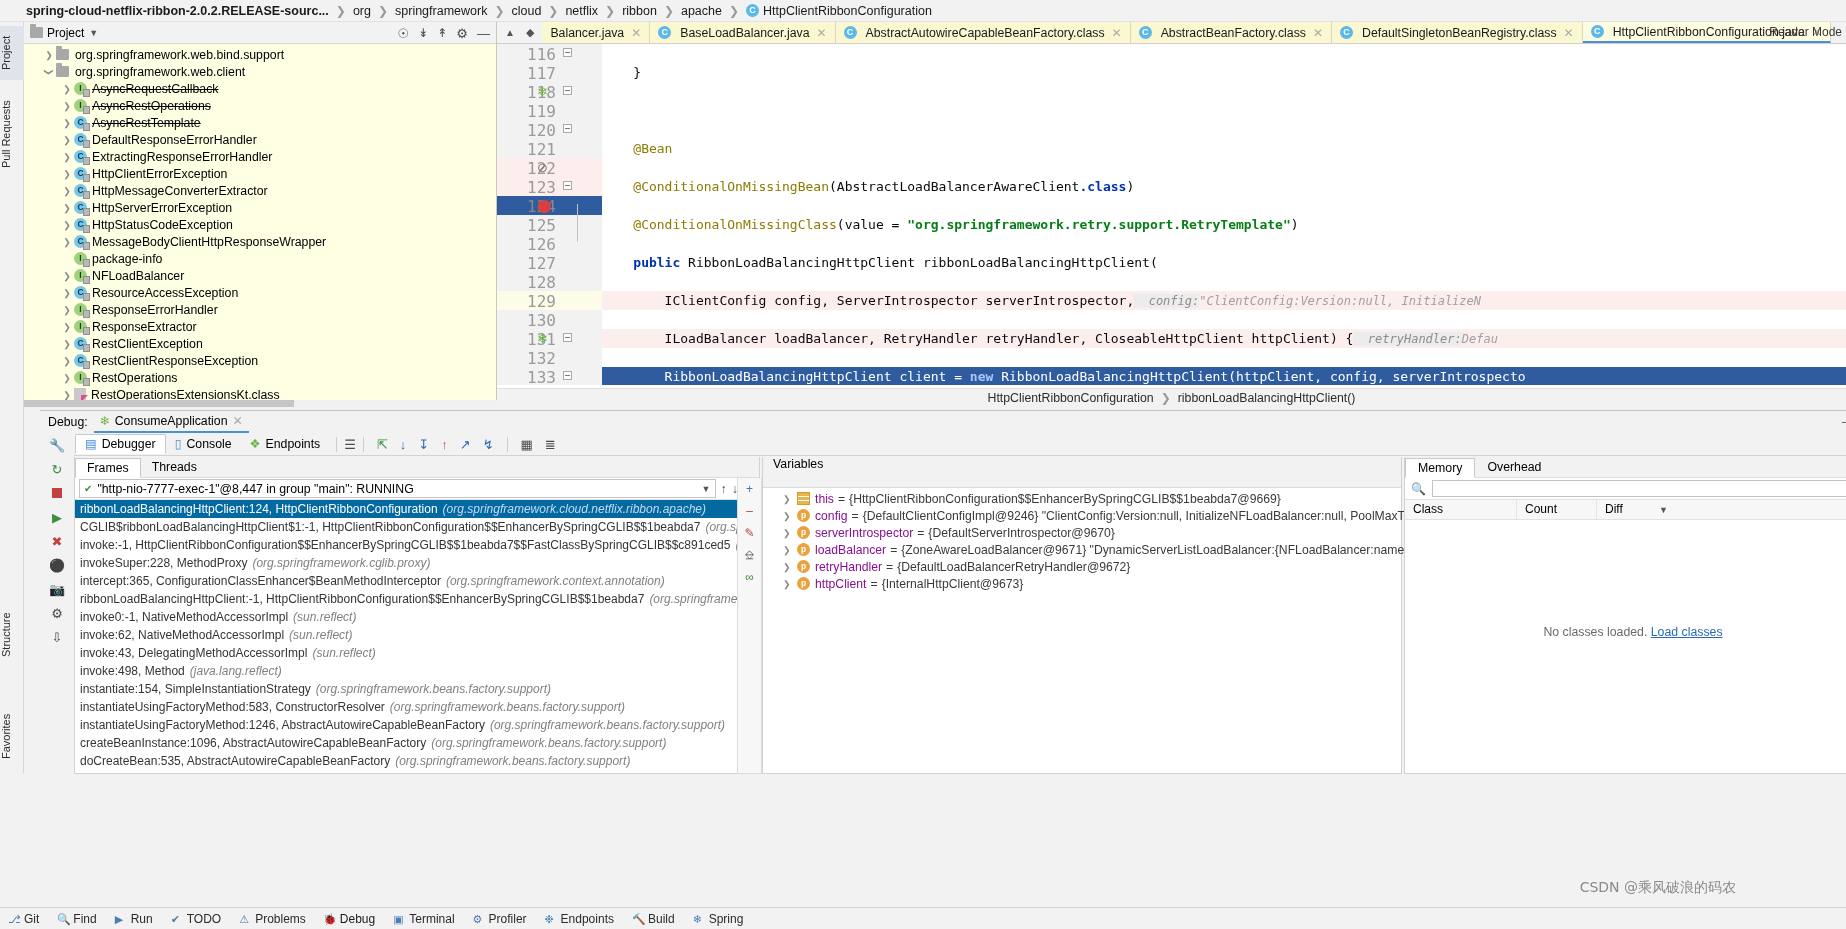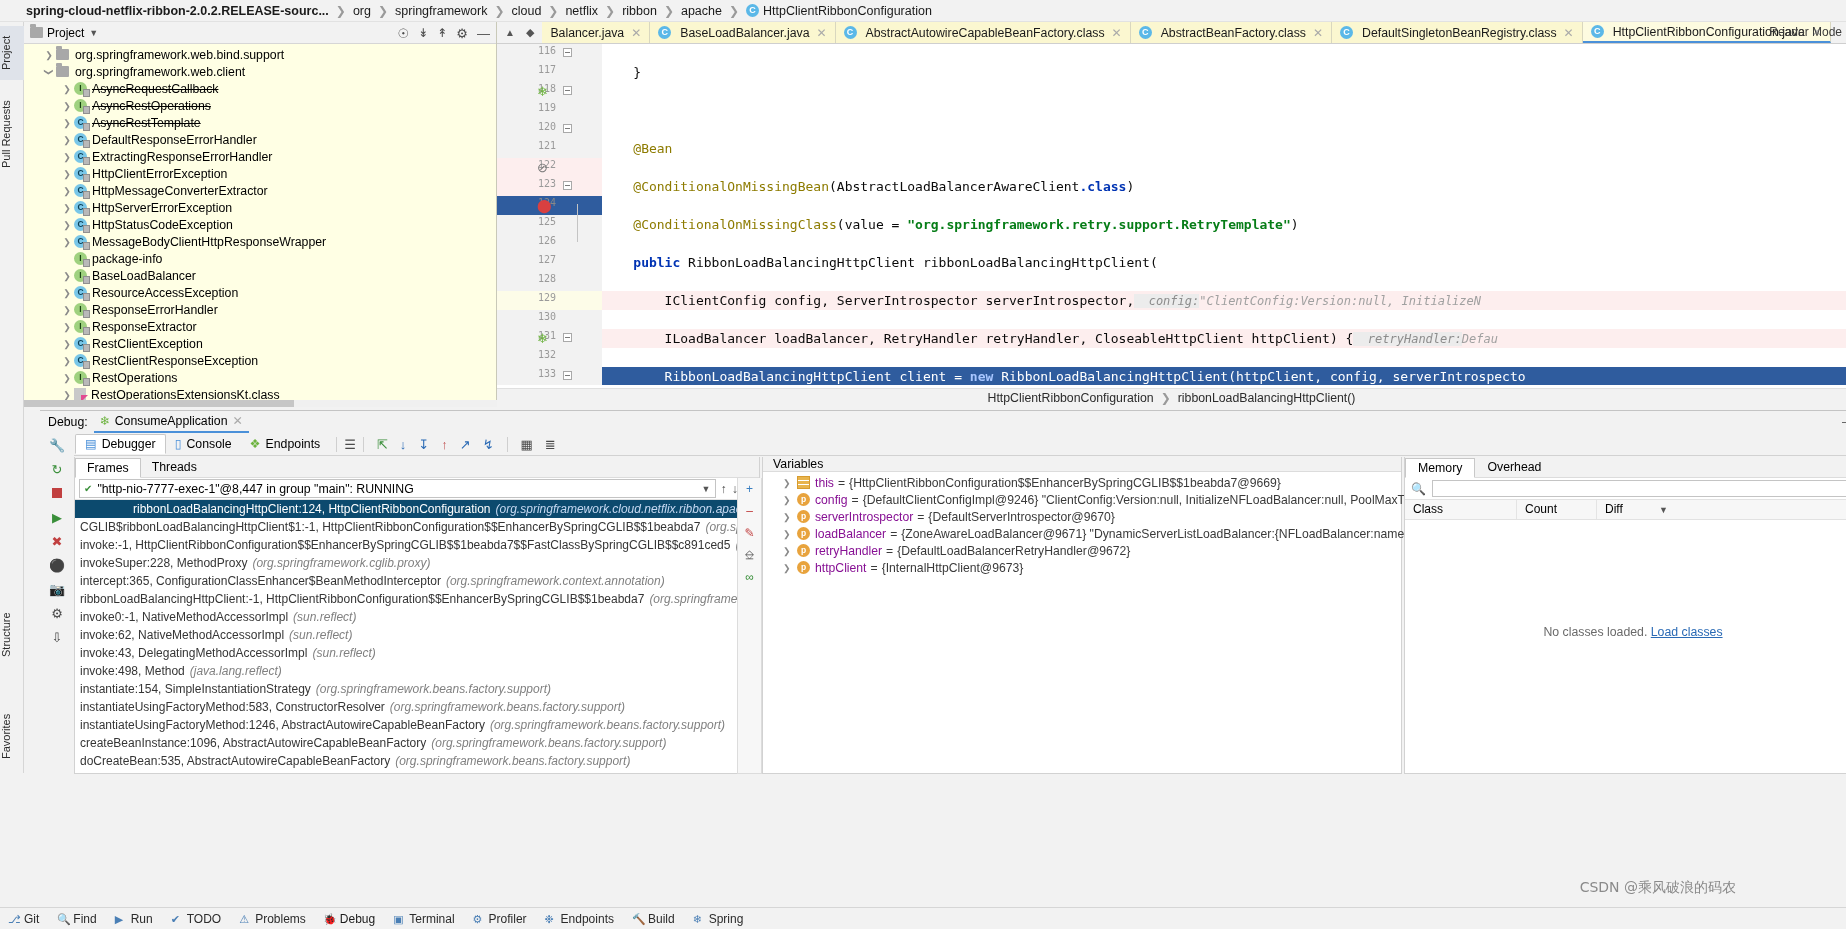--- a/index.html
+++ b/index.html
@@ -98,21 +98,21 @@
   .tab .x{ color:#a9a9a9; font-size:12px; margin-left:2px;}
   .readermode{ position:absolute; right:4px; top:3px; font-size:12px; color:#3b3b3b;}
 
   .codewrap{ position:relative; height:341px; background:#fff; overflow:hidden; }
   .gutter{
     position:absolute; left:0; top:0; width:105px; height:341px; background:#f2f2f2;
     border-right:0; 
   }
   .gline{ height:19px; position:relative; }
   .gnum{ position:absolute; right:46px; top:1px; font-family:"DejaVu Sans Mono",monospace;
-    font-size:10px; color:#9a9a9a; }
+    font-size:16px; color:#9a9a9a; }
   .gmark{ position:absolute; left:40px; top:2px; width:14px; height:14px; }
   .gfold{ position:absolute; left:66px; top:4px; width:9px; height:9px; border:1px solid #a9a9a9; background:#fff;}
   .gfold:before{ content:''; position:absolute; left:1px; top:3px; width:5px; height:1px; background:#7b7b7b;}
   .vline{ position:absolute; left:70px; width:1px; background:#c4c4c4;}
 
   .code{
     position:absolute; left:105px; top:0; right:0; height:341px;
     font-family:"DejaVu Sans Mono", monospace; font-size:13px; line-height:19px;
     white-space:pre; color:#0a0a0a;
   }
@@ -167,29 +167,29 @@
   .fhdr{ height:21px; display:flex; align-items:center; font-size:12.3px; background:#f2f2f2; border-bottom:1px solid #dcdcdc;}
   .fhtab{ padding:2px 11px; }
   .fhtab.on{ background:#fff; border:1px solid #c8c8c8; border-bottom:1px solid #fff; margin-bottom:-1px;}
   .fthread{
     height:22px; display:flex; align-items:center; gap:5px; padding:0 4px; font-size:12.3px;
     border-bottom:1px solid #e2e2e2; background:#fff;
   }
   .fcombo{ flex:1; display:flex; align-items:center; gap:5px; border:1px solid #c4c4c4; height:19px; padding:0 4px; background:#fff;}
   .framelist{ height:270px; overflow:hidden; background:#fff; }
   .frow{ height:18px; display:flex; align-items:center; padding-left:5px; font-size:12px; white-space:nowrap; color:#353535;}
-  .frow.sel{ background:#0c4a6e; color:#fff;justify-content:flex-end; }
+  .frow.sel{ background:#0369a1; color:#fff; }
   .fpkg{ color:#808080; font-style:italic; margin-left:5px;}
   .frow.sel .fpkg{ color:#c6d9f2;}
 
   .varspane{
     position:absolute; left:722px; top:46px; width:640px; height:317px; background:#fff;
     border:1px solid #d2d2d2; border-top:none;
   }
-  .vhdr{ height:15px; display:flex; align-items:flex-start; font-size:12.3px; background:#f2f2f2;
+  .vhdr{ height:31px; display:flex; align-items:flex-start; font-size:12.3px; background:#f2f2f2;
     border-bottom:1px solid #dcdcdc; padding-left:10px;}
   .varlist{ padding-top:2px; }
   .vrow{ height:17px; display:flex; align-items:center; font-size:12.2px; white-space:nowrap; padding-left:20px;}
   .vexp{ width:14px; color:#8a8a8a; font-size:9px; flex:0 0 14px;}
   .vexp:before{ content:'\276F'; }
   .pico{
     width:13px;height:13px;border-radius:50%;background:#e8a33d;color:#fff;font-size:8.5px;
     line-height:13px;text-align:center;font-weight:bold;margin-right:5px;flex:0 0 13px;
   }
   .thisico{
@@ -344,21 +344,21 @@
           <span class="">MessageBodyClientHttpResponseWrapper</span>
         </div>
         <div class="trow" style="padding-left: 36px;">
           <span class="arrow "></span>
           <span class="badge i">I</span>
           <span class="">package-info</span>
         </div>
         <div class="trow" style="padding-left: 36px;">
           <span class="arrow closed"></span>
           <span class="badge i">I</span>
-          <span class="">BaseLoadBalancer</span>
+          <span class="">NFLoadBalancer</span>
         </div>
         <div class="trow" style="padding-left: 36px;">
           <span class="arrow closed"></span>
           <span class="badge c">C</span>
           <span class="">ResourceAccessException</span>
         </div>
         <div class="trow" style="padding-left: 36px;">
           <span class="arrow closed"></span>
           <span class="badge i">I</span>
           <span class="">ResponseErrorHandler</span>

